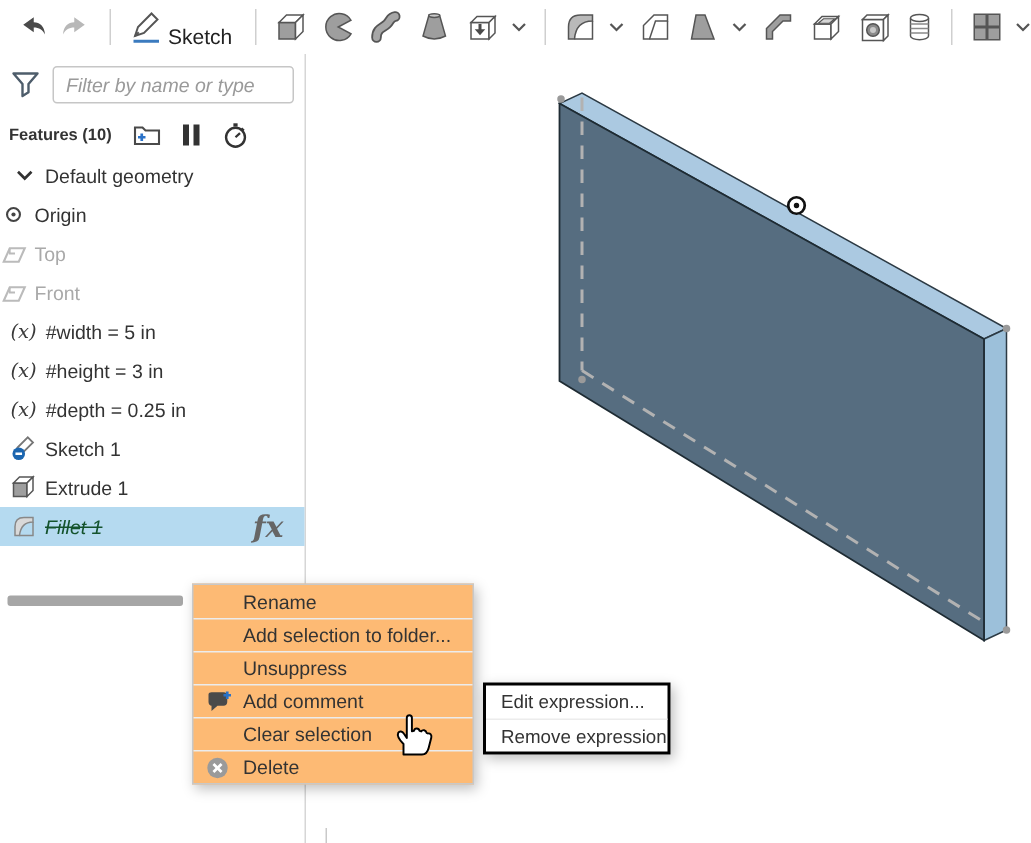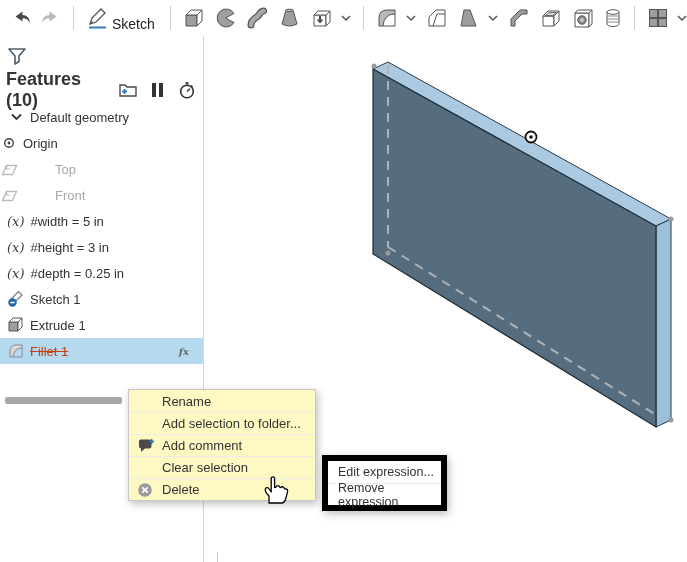--- a/index.html
+++ b/index.html
@@ -14,44 +14,44 @@
   .tbtn svg{display:block;}
   .tsep{width:1px;height:24px;background:#cfcfcf;margin:0 7px;flex:none;}
   .sketch-label{font-size:14px;color:#222;margin:12px 4px 0 3px;}
   .chev{margin-left:-1px;margin-right:1px;}
   
   .panel{position:absolute;top:36px;left:0;width:204px;bottom:0;background:#fff;border-right:1px solid #d6d6d6;box-sizing:border-box;z-index:2;}
   .filter-row{display:flex;align-items:center;height:40px;padding:0 7px 0 6px;box-sizing:border-box;}
   .filter-input{flex:1;min-width:0;height:25px;border:1px solid #c6c6c6;border-radius:3px;margin-left:7px;padding:0 8px;font-family:"Liberation Sans",sans-serif;font-size:13px;font-style:italic;color:#555;outline:none;box-sizing:border-box;}
   .filter-input::placeholder{color:#9a9a9a;font-style:italic;}
   .features-row{display:flex;align-items:center;height:28px;padding:0 6px;}
-  .features-title{font-size:18px;font-weight:bold;color:#333;}
+  .features-title{font-size:11px;font-weight:bold;color:#333;}
   .hicon{margin-left:13px;display:flex;align-items:center;}
   .row{height:26px;display:flex;align-items:center;font-size:13px;color:#333;white-space:nowrap;box-sizing:border-box;}
   .row .ric{flex:none;display:flex;align-items:center;justify-content:center;width:18px;margin-right:5px;}
   .indent0{padding-left:7px;text-align:right;}
   .indent1{}
-  .grayed{color:#aaad;color:#a9a9a9;gap:32px;}
+  .grayed{color:#aaad;color:#a9a9a9;}
   .selected-row{background:#b5daf0;}
-  .suppressed{text-decoration:line-through;color:#c2410c;}
+  .suppressed{font-style:italic;text-decoration:line-through;color:#14532d;}
   .varicon{font-family:"DejaVu Serif",serif;font-style:italic;font-size:13px;color:#3a3a3a;margin-right:6px;flex:none;}
-  .fx{margin-left:auto;margin-right:14px;font-family:"DejaVu Serif",serif;font-style:italic;font-weight:bold;font-size:10px;color:#666;}
+  .fx{margin-left:auto;margin-right:14px;font-family:"DejaVu Serif",serif;font-style:italic;font-weight:bold;font-size:20px;color:#666;}
   .hscroll{position:absolute;left:5px;top:361px;width:117px;height:7px;border-radius:2px;background:#a6a6a6;}
   .panel-stub{position:absolute;left:217px;top:552px;width:1px;height:10px;background:#c9c9c9;z-index:2;}
   
   .canvas-svg{position:absolute;left:340px;top:50px;z-index:1;}
   
-  .menu{position:absolute;left:128px;top:389px;width:188px;background:#fef9c3;border:1px solid #c8c8c8;box-shadow:2px 3px 8px rgba(0,0,0,.25);z-index:10;box-sizing:border-box;}
+  .menu{position:absolute;left:128px;top:389px;width:188px;background:#fdba74;border:1px solid #c8c8c8;box-shadow:2px 3px 8px rgba(0,0,0,.25);z-index:10;box-sizing:border-box;}
   .menu-item{height:22px;display:flex;align-items:center;padding-left:33px;font-size:13px;color:#333;position:relative;box-sizing:border-box;}
   .menu-item + .menu-item{border-top:1px solid #ececec;}
   .menu-item.hl{background:#d9eaf8;}
   .mi-icon{position:absolute;left:8px;top:3px;}
   .sub-arrow{width:0;height:0;border-left:5px solid #333;border-top:4px solid transparent;border-bottom:4px solid transparent;margin-left:6px;}
   
-  .submenu{position:absolute;left:322px;top:455px;width:125px;background:#fff;border:6px solid #000000;box-shadow:2px 3px 8px rgba(0,0,0,.25);z-index:11;box-sizing:border-box;}
+  .submenu{position:absolute;left:322px;top:455px;width:125px;background:#fff;border:2px solid #000000;box-shadow:2px 3px 8px rgba(0,0,0,.25);z-index:11;box-sizing:border-box;}
   .submenu .menu-item{padding-left:10px;font-size:12.5px;}
   
   .cursor{position:absolute;left:259px;top:472px;z-index:30;}
 </style>
 </head>
 <body>
 
 <div class="toolbar">
   <div class="tbtn">
     <svg width="22" height="22" viewBox="0 0 22 22">
@@ -207,20 +207,21 @@
     <circle cx="531" cy="137" r="5.5" fill="#fff" stroke="#111" stroke-width="1.8"></circle>
     <circle cx="531" cy="137" r="1.8" fill="#111"></circle>
   </g>
 </svg>
 
 <div class="panel">
   <div class="filter-row">
     <svg width="22" height="22" viewBox="0 0 22 22">
       <path d="M3 4 H19 L13 11 V16.5 L9 19 V11 Z" fill="none" stroke="#4e5d6b" stroke-width="1.6" stroke-linejoin="round"></path>
     </svg>
+    <input class="filter-input" type="text" placeholder="Filter by name or type" style="">
   </div>
 
   <div class="features-row">
     <span class="features-title">Features (10)</span>
     <span class="hicon">
       <svg width="21" height="18" viewBox="0 0 21 18">
         <path d="M3 4 H8 L10 6 H19 V15 H3 Z" fill="none" stroke="#4a4a4a" stroke-width="1.4"></path>
         <line x1="5" y1="10.5" x2="10" y2="10.5" stroke="#2a72c8" stroke-width="1.8"></line>
         <line x1="7.5" y1="8" x2="7.5" y2="13" stroke="#2a72c8" stroke-width="1.8"></line>
       </svg>
@@ -332,20 +333,23 @@
 <div class="panel-stub"></div>
 
 <div class="menu">
   <div class="menu-item">
     <span>Rename</span>
   </div>
   <div class="menu-item">
     <span>Add selection to folder...</span>
   </div>
   <div class="menu-item">
+    <span>Unsuppress</span>
+  </div>
+  <div class="menu-item">
     <span class="mi-icon">
       <svg width="18" height="16" viewBox="0 0 18 16">
         <path d="M2 3 C2 2 3 1.5 4 1.5 H12 C13.5 1.5 14.5 2.5 14.5 4 V8 C14.5 9.5 13.5 10.5 12 10.5 H8 L4 14 V10.5 C3 10.5 2 9.5 2 8 Z" fill="#4a4a4a"></path>
         <line x1="12" y1="3.5" x2="17" y2="3.5" stroke="#2a72c8" stroke-width="1.8"></line>
         <line x1="14.5" y1="1" x2="14.5" y2="6" stroke="#2a72c8" stroke-width="1.8"></line>
       </svg>
     </span>
     <span>Add comment</span>
   </div>
   <div class="menu-item">

